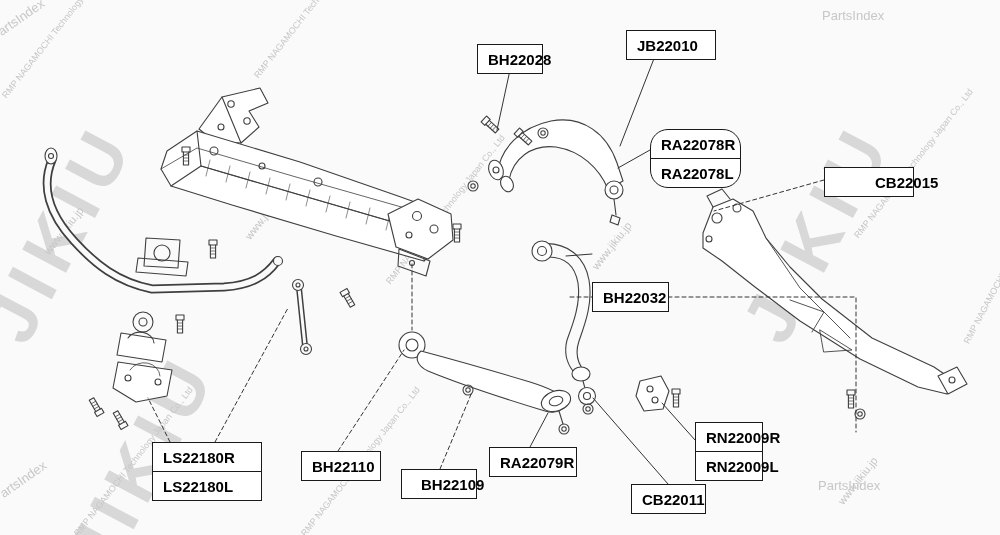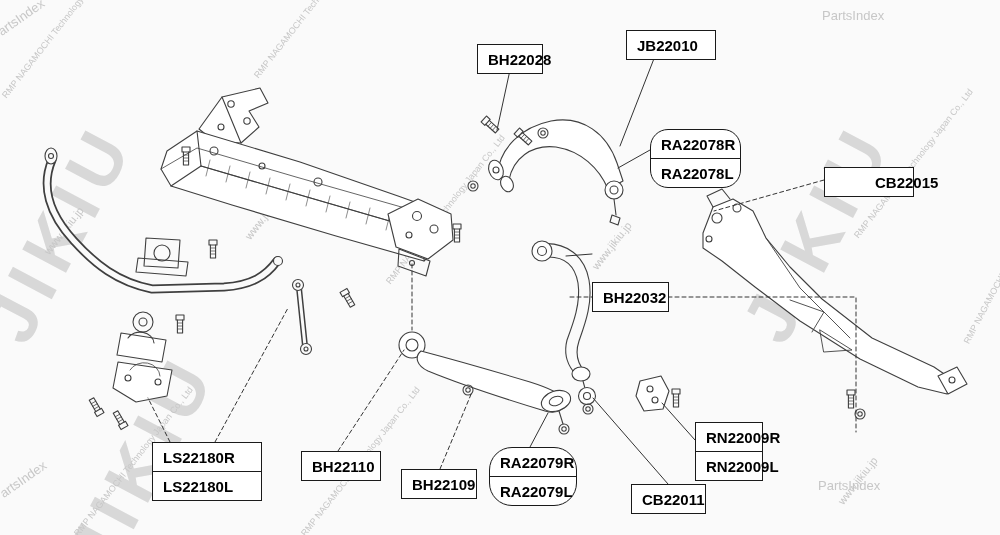--- a/index.html
+++ b/index.html
@@ -42,22 +42,22 @@
   }
   .plabel .row{padding:7px 4px 6px 10px;}
   .plabel .row + .row{border-top:1px solid #1a1a1a;}
   #lb-bh22028{left:477px;top:44px;width:66px;}
   #lb-jb22010{left:626px;top:30px;width:90px;}
   #lb-ra22078{left:650px;top:129px;width:91px;border-radius:18px;}
   #lb-cb22015{left:824px;top:167px;width:90px;padding-left:40px;}
   #lb-bh22032{left:592px;top:242px;width:77px;margin-top:40px;}
   #lb-ls22180{left:152px;top:442px;width:110px;}
   #lb-bh22110{left:301px;top:451px;width:80px;}
-  #lb-bh22109{left:401px;top:469px;width:76px;}
-  #lb-ra22079{left:489px;top:447px;width:88px;border-radius:23px;}
+  #lb-bh22109{left:401px;top:469px;width:76px;padding-left:9px;}
+  #lb-ra22079{left:489px;top:447px;width:88px;}
   #lb-cb22011{left:631px;top:484px;width:75px;text-align:right;}
   #lb-rn22009{left:695px;top:422px;width:68px;}
 </style>
 </head>
 <body>
 
 <div class="stage">
 
   <div class="wm wm-big" id="wm-jikiu-l">JIKIU</div>
   <div class="wm wm-big" id="wm-jikiu-r">JIKIU</div>
@@ -254,21 +254,20 @@
     <div class="row">LS22180L</div>
   </div>
   <div class="plabel" id="lb-bh22110">
     <div class="row">BH22110</div>
   </div>
   <div class="plabel" id="lb-bh22109">
     <div class="row">BH22109</div>
   </div>
   <div class="plabel" id="lb-ra22079">
     <div class="row">RA22079R</div>
-    <div class="row">RA22079L</div>
   </div>
   <div class="plabel" id="lb-cb22011">
     <div class="row">CB22011</div>
   </div>
   <div class="plabel" id="lb-rn22009">
     <div class="row">RN22009R</div>
     <div class="row">RN22009L</div>
   </div>
 
 </div>

